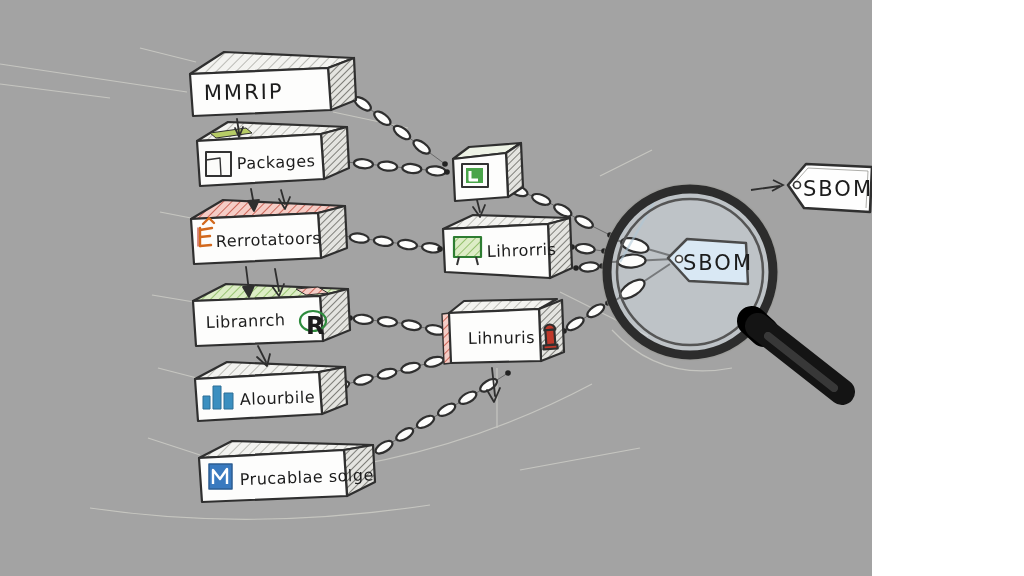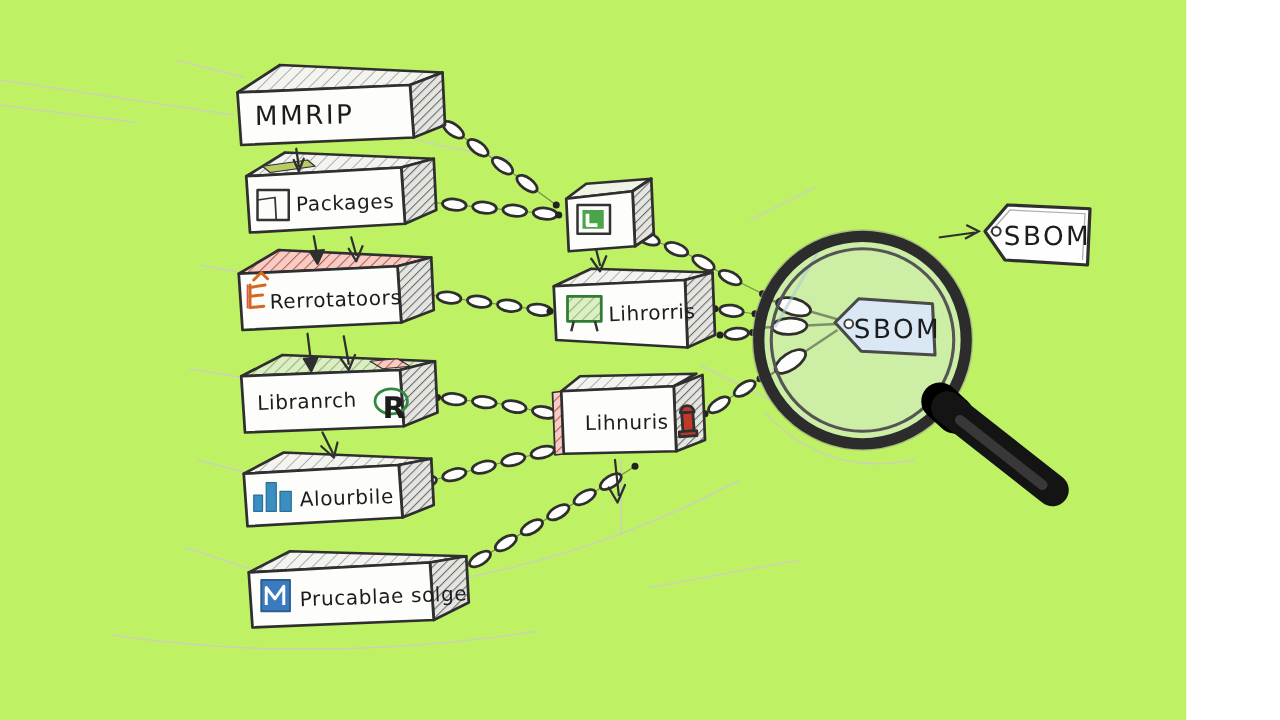--- a/index.html
+++ b/index.html
@@ -1,16 +1,16 @@
 <!DOCTYPE html>
 <html><head>
 <meta charset="utf-8">
 <style>
   html,body{margin:0;padding:0;background:#ffffff;}
-  .stage{width:949px;height:576px;position:relative;background:#bef264;overflow:hidden;
+  .stage{width:872px;height:576px;position:relative;background:#a3a3a3;overflow:hidden;
          font-family:"DejaVu Sans", sans-serif;}
   svg{display:block}
   text{font-family:"DejaVu Sans", sans-serif;fill:#1c1c1c;}
   .lbl{font-size:16px;letter-spacing:.5px;}
   .lbl-big{font-size:21px;letter-spacing:2px;}
   .tag-lbl{font-size:21px;letter-spacing:2px;font-weight:500;}
 </style>
 </head>
 <body>
 

